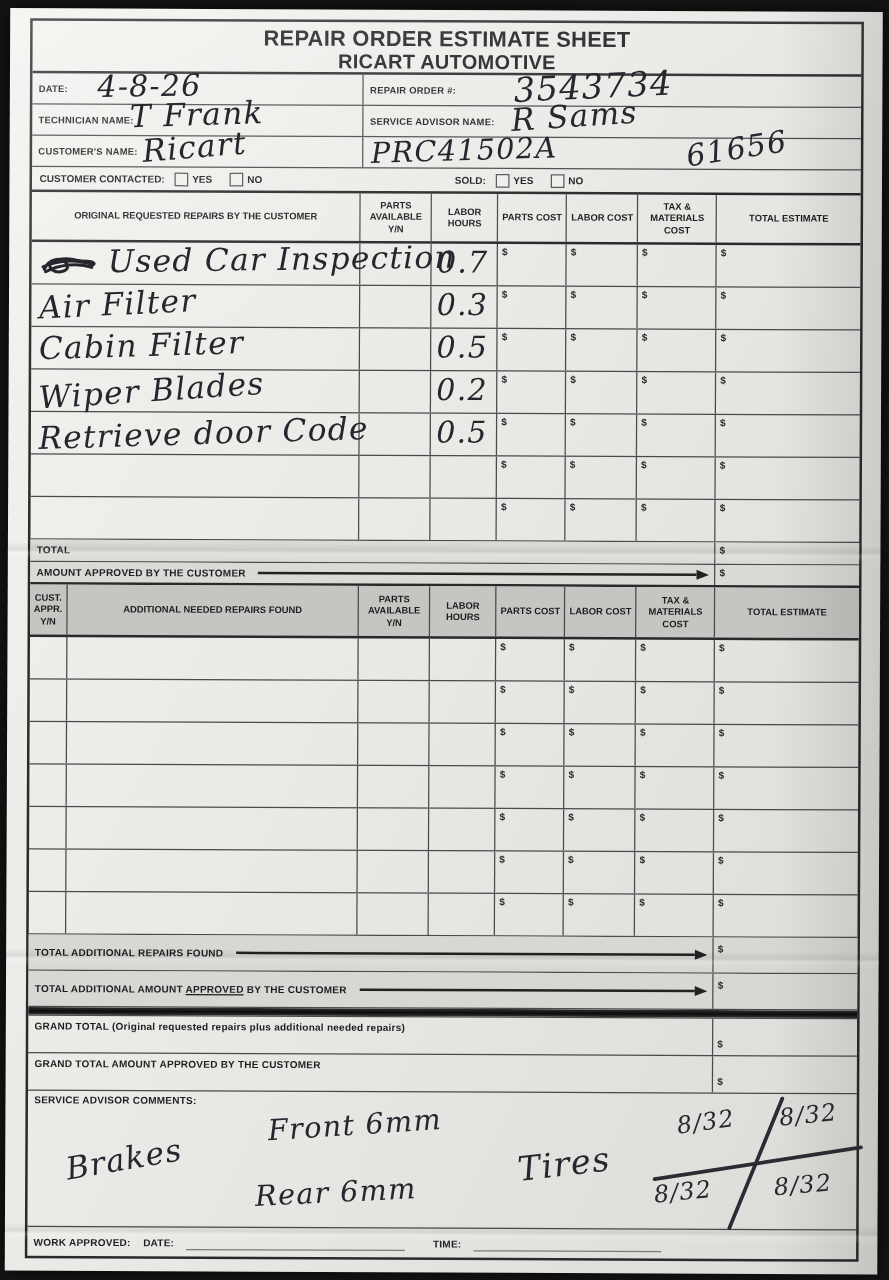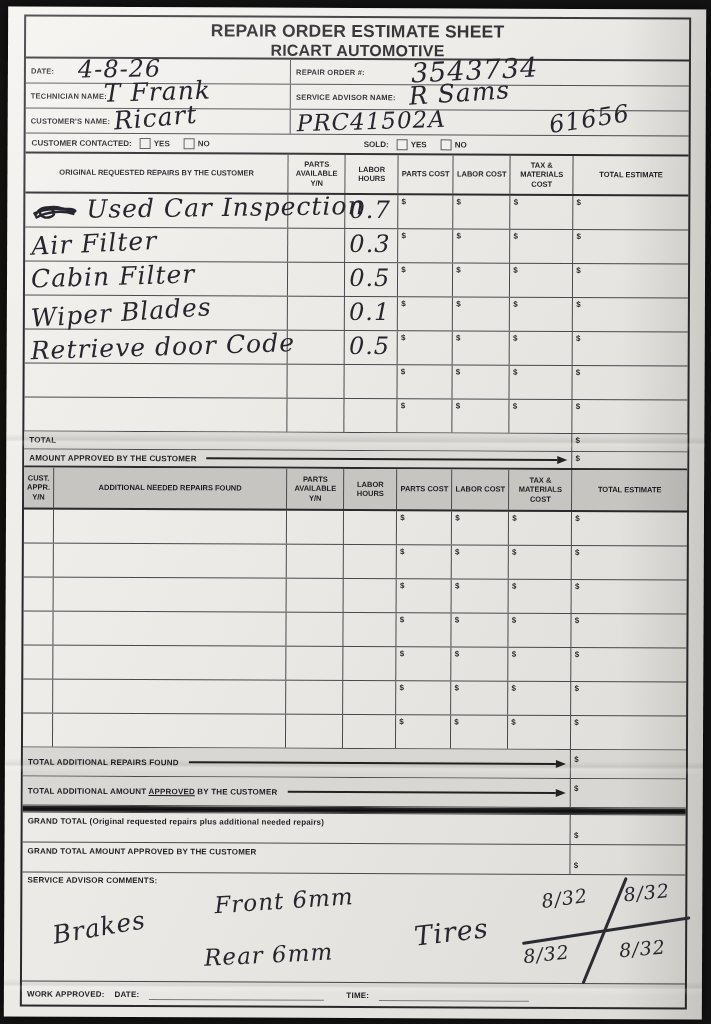--- a/index.html
+++ b/index.html
@@ -248,21 +248,21 @@
       <div class="cell c-te">
           <span class="dollar">$</span>
         </div>
     </div>
     <div class="row drow">
       <div class="cell c-desc rel">
           <span class="hw desc-hw" style="transform:rotate(-4deg);top:4px;">Wiper Blades</span>
         </div>
       <div class="cell c-pa"></div>
       <div class="cell c-lh rel">
-          <span class="hw hours-hw">0.1</span>
+          <span class="hw hours-hw">0.2</span>
         </div>
       <div class="cell c-pc">
           <span class="dollar">$</span>
         </div>
       <div class="cell c-lc">
           <span class="dollar">$</span>
         </div>
       <div class="cell c-tx">
           <span class="dollar">$</span>
         </div>

